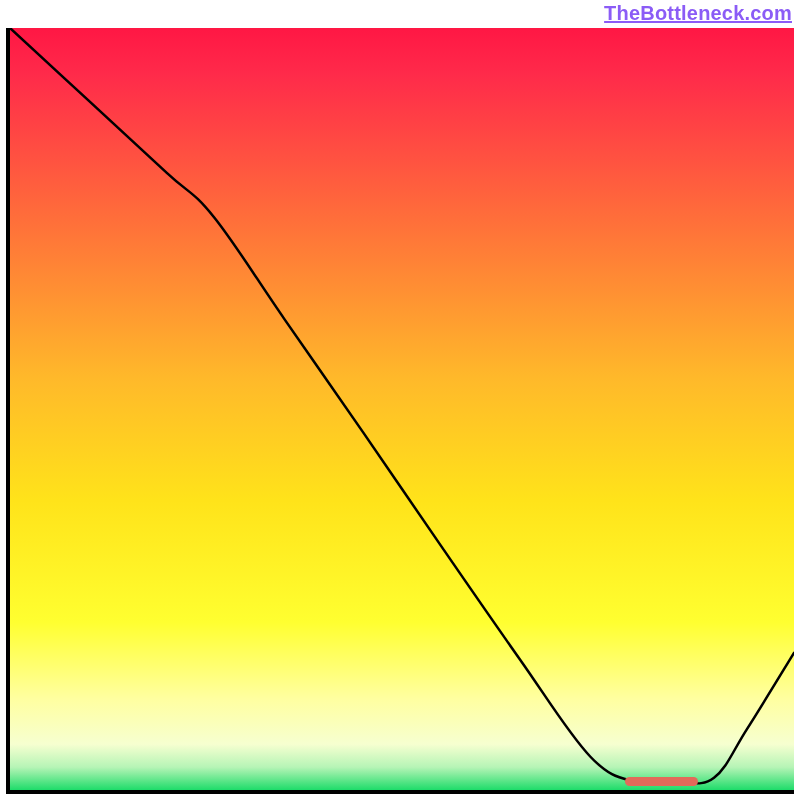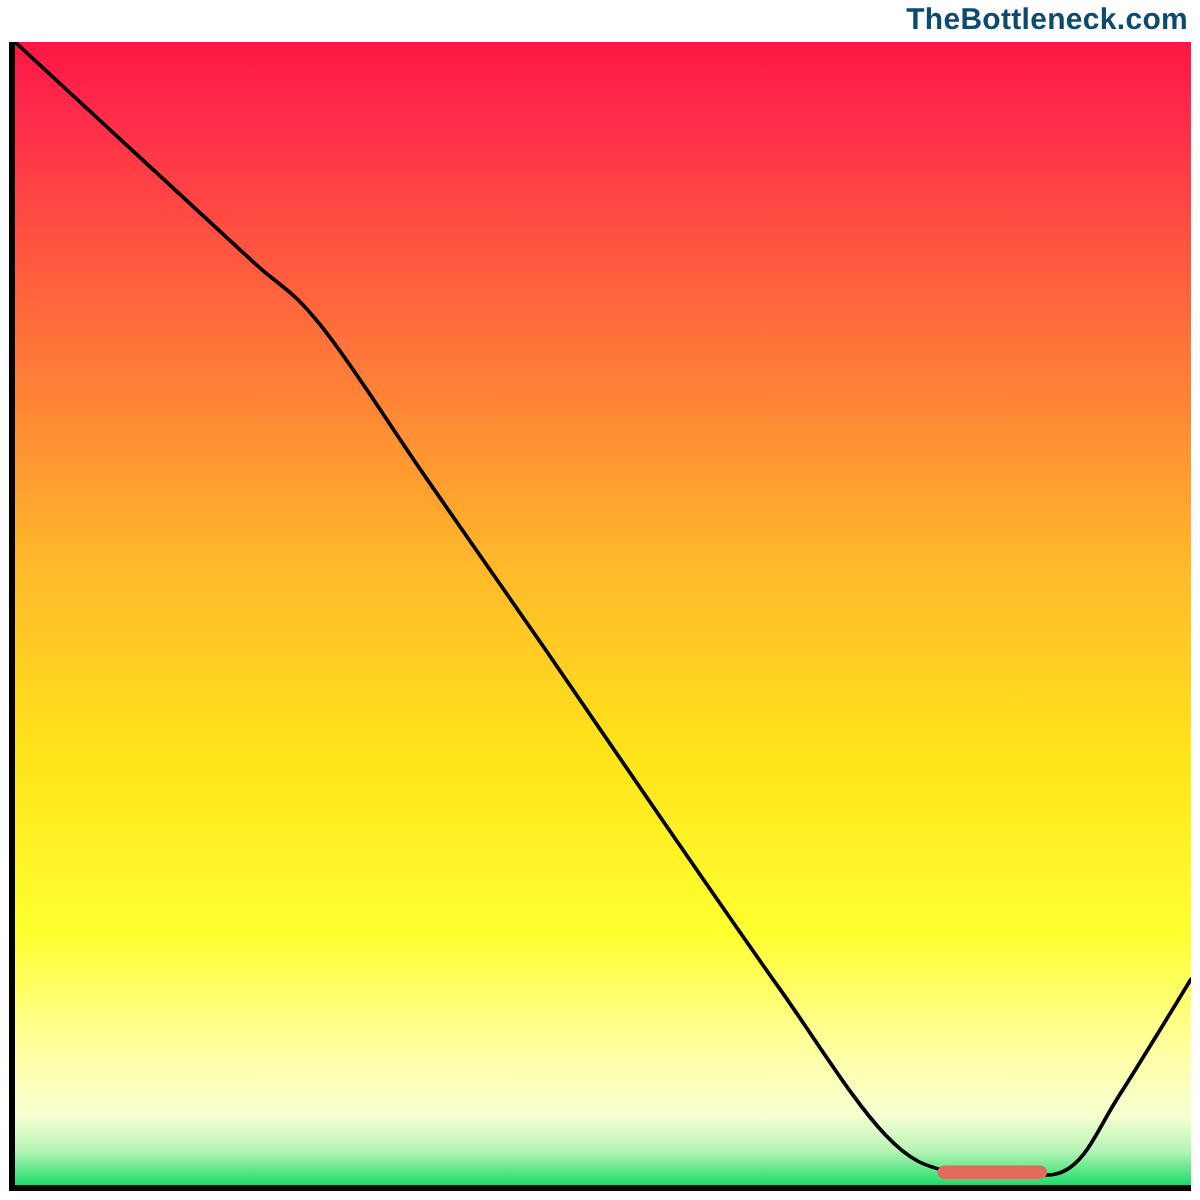--- a/index.html
+++ b/index.html
@@ -14,22 +14,23 @@
     position: relative;
     width: 800px;
     height: 800px;
   }
   #attribution {
     position: absolute;
     top: 2px;
     right: 8px;
     font-size: 20px;
     font-weight: 600;
-    color: #0c4a6e;
+    color: #8b5cf6;
     letter-spacing: 0.2px;
+    text-decoration: underline;
   }
   #plot {
     position: absolute;
     left: 6px;
     top: 28px;
     width: 788px;
     height: 766px;
     box-sizing: border-box;
     border-left: 4px solid #000;
     border-bottom: 4px solid #000;

